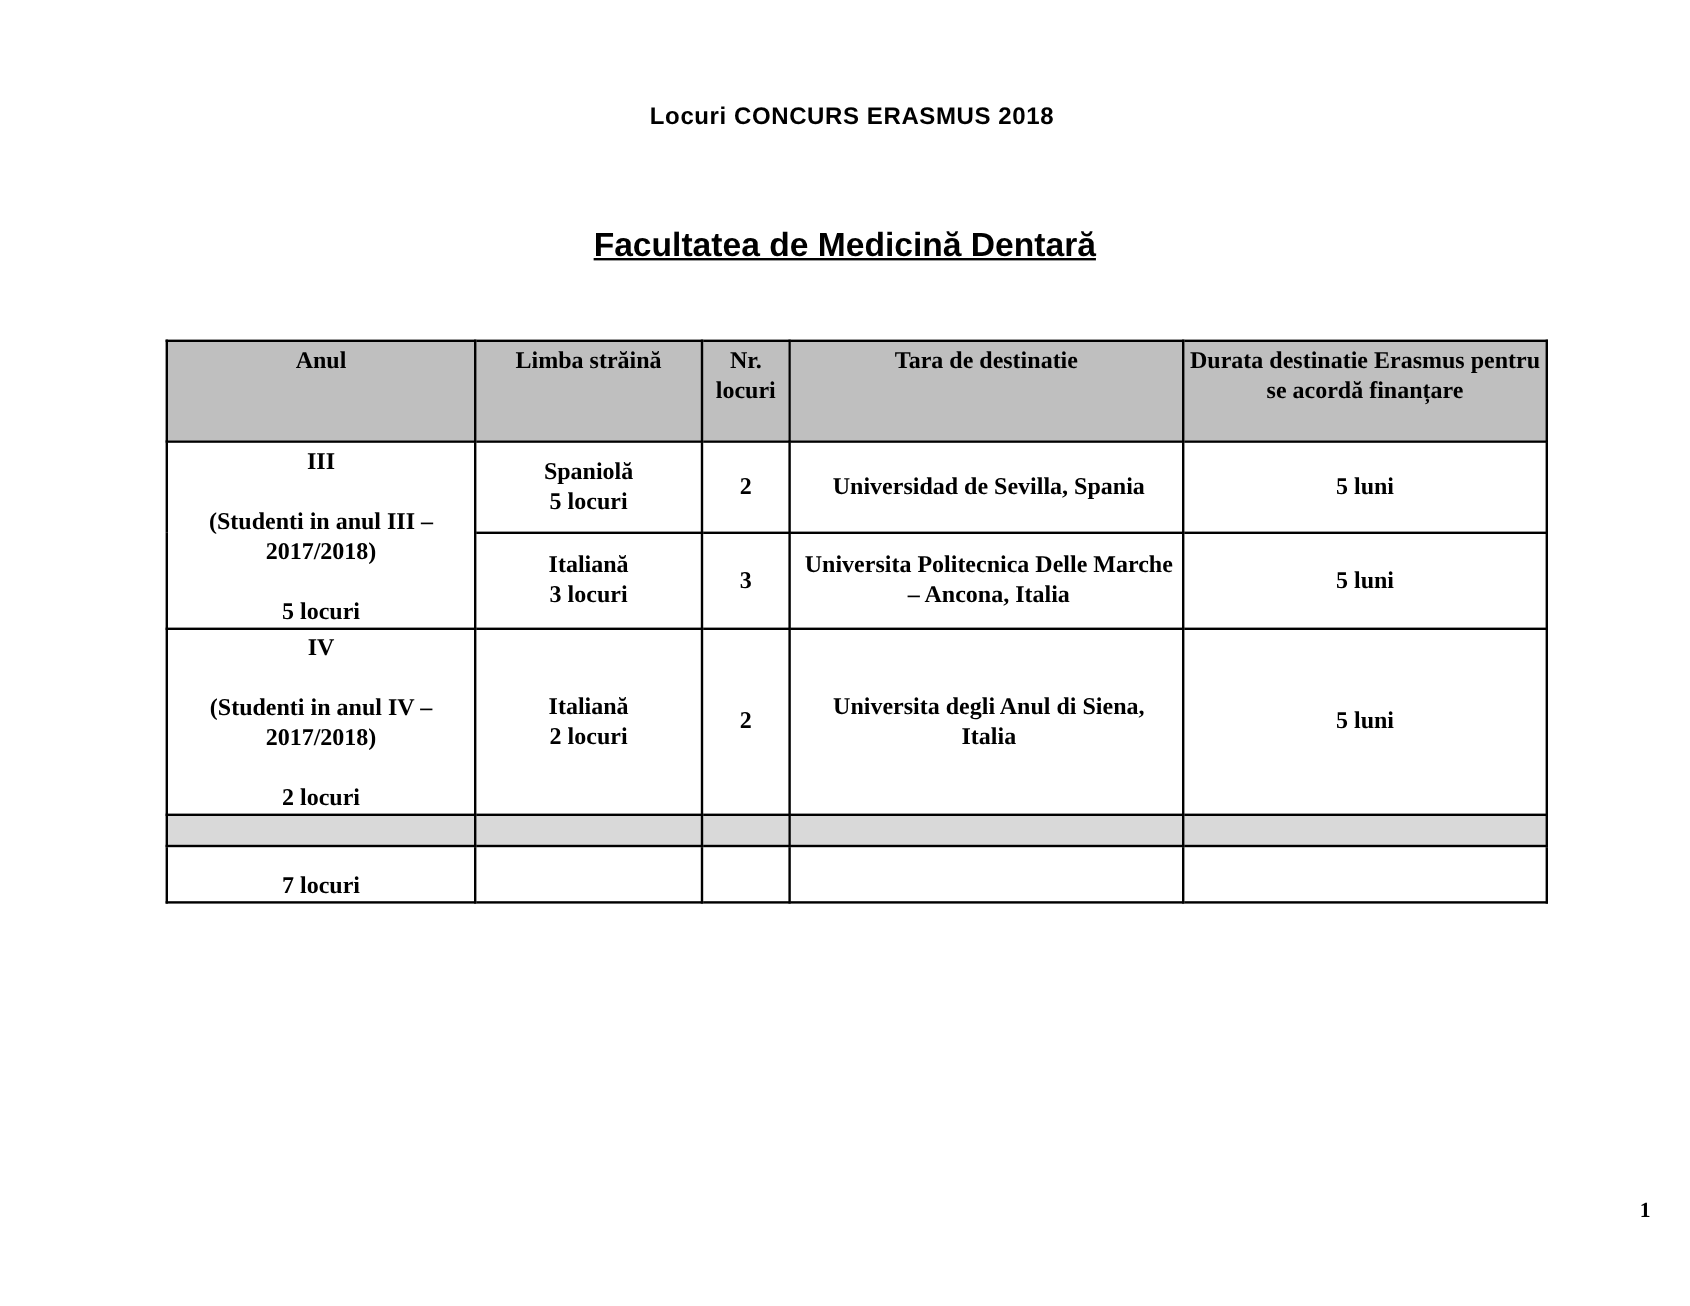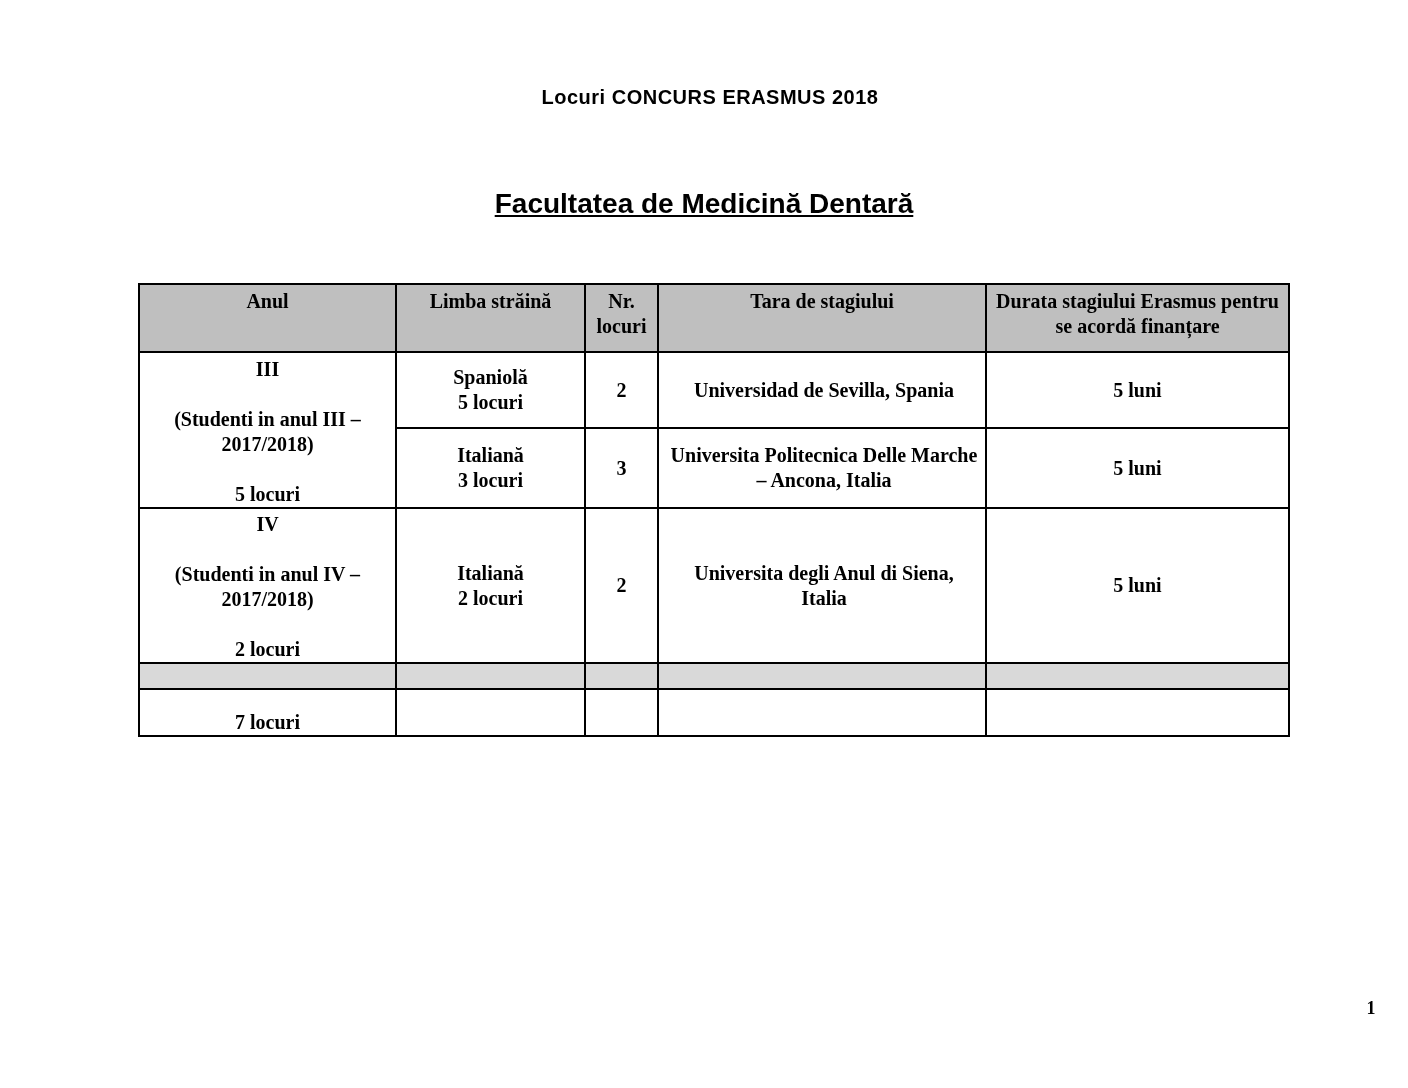--- a/index.html
+++ b/index.html
@@ -98,27 +98,27 @@
 
   <table class="places">
     <colgroup>
       <col style="width:257px">
       <col style="width:189px">
       <col style="width:73px">
       <col style="width:328px">
       <col style="width:303px">
     </colgroup>
     <tbody>
-      <tr style="height:68px;">
+      <tr style="height:84px;">
         <th>Anul</th>
         <th>Limba străină</th>
         <th>Nr.
 locuri</th>
-        <th>Tara de stagiului</th>
-        <th>Durata stagiului Erasmus pentru
+        <th>Tara de destinatie</th>
+        <th>Durata destinatie Erasmus pentru
 se acordă finanțare</th>
       </tr>
 
       <tr style="height:76px;border-radius:16px;">
         <td class="anul-cell" rowspan="2">III
 
 (Studenti in anul III –
 2017/2018)
 
 5 locuri</td>

